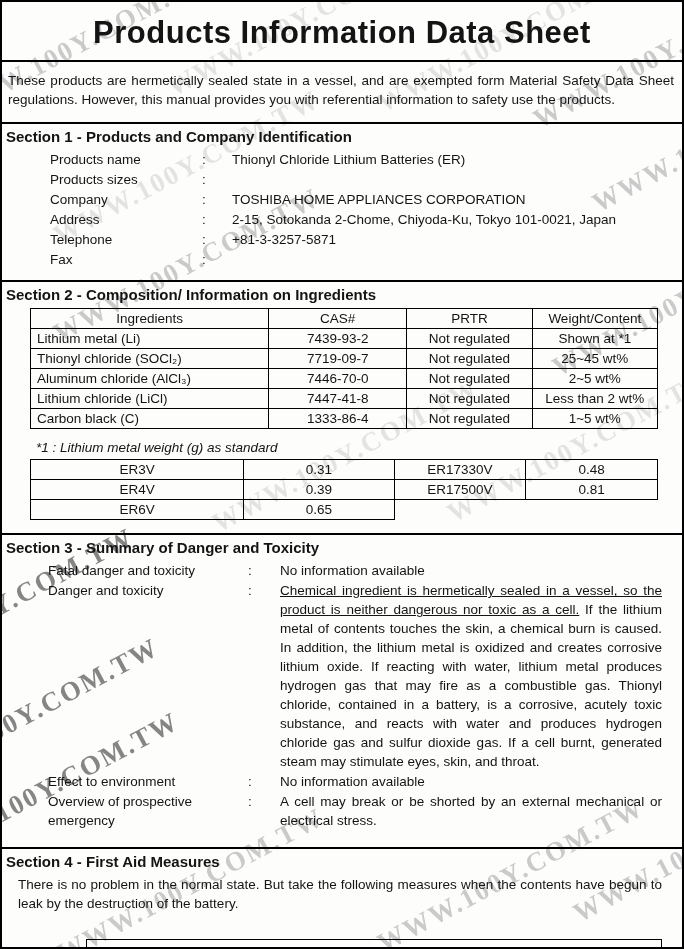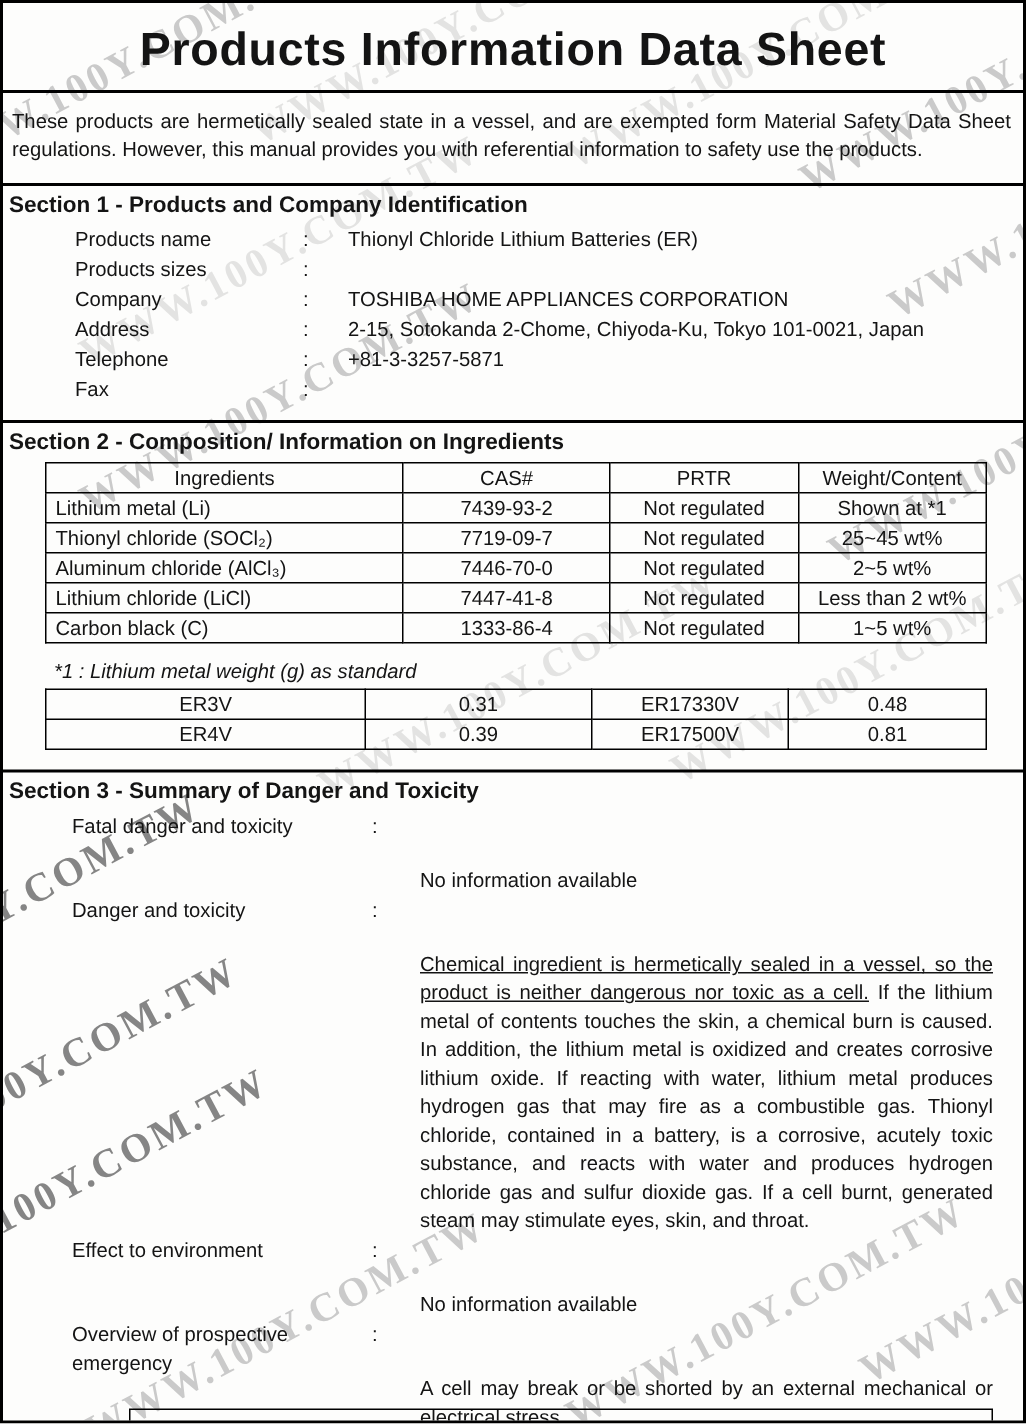--- a/index.html
+++ b/index.html
@@ -45,21 +45,21 @@
   .ing-table col.c3{width:20%;} .ing-table col.c4{width:20%;}
   .wt-table col.c1{width:34%;} .wt-table col.c2{width:24%;}
   .wt-table col.c3{width:21%;} .wt-table col.c4{width:21%;}
   .note { font-size:13.5px; margin:11px 0 4px 34px;font-style:italic; }
   .wt-table { margin-bottom:13px; }
   td.cell-empty { border:none; }
   
   .s3-rows { padding:2px 0 16px 0; }
   .s3-row { display:grid; grid-template-columns:200px 32px 1fr; padding:0 20px 1px 46px;
             font-size:13.5px; line-height:19px; }
-  .s3-row .val { text-align:justify;margin-top:36px; }
+  .s3-row .val { text-align:justify; }
   .ul { text-decoration:underline; }
   
   .s4-body { padding:2px 20px 10px 16px; font-size:13.5px; line-height:1.42; text-align:justify; }
   .partial-table { position:absolute; left:84px; right:20px; bottom:-2px; height:10px;
                    border:1.5px solid #000; z-index:2; background:transparent; }
 </style>
 </head>
 <body>
 
 <div class="page">
@@ -190,20 +190,26 @@
           <td>0.31</td>
           <td>ER17330V</td>
           <td>0.48</td>
         </tr>
         <tr>
           <td>ER4V</td>
           <td>0.39</td>
           <td>ER17500V</td>
           <td>0.81</td>
         </tr>
+        <tr>
+          <td>ER6V</td>
+          <td>0.65</td>
+          <td class="cell-empty"></td>
+          <td class="cell-empty"></td>
+        </tr>
       </tbody>
         </table>
     </div>
 
     <div class="section">
       <h2>Section 3 - Summary of Danger and Toxicity</h2>
       <div class="s3-rows">
         <div class="s3-row">
           <span>Fatal danger and toxicity</span>
           <span>:</span>

